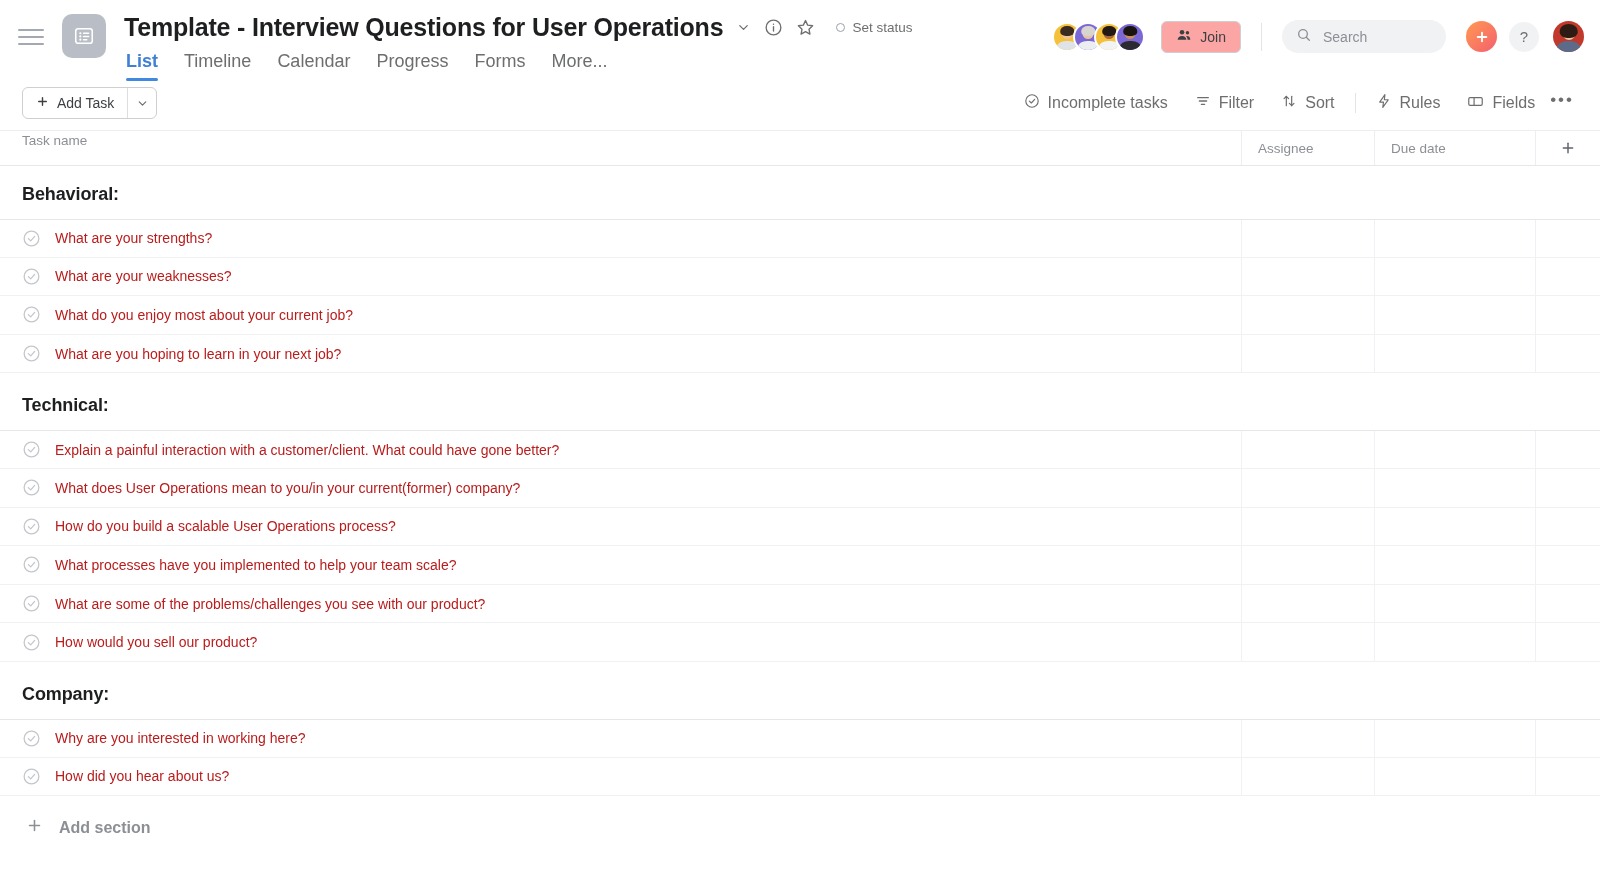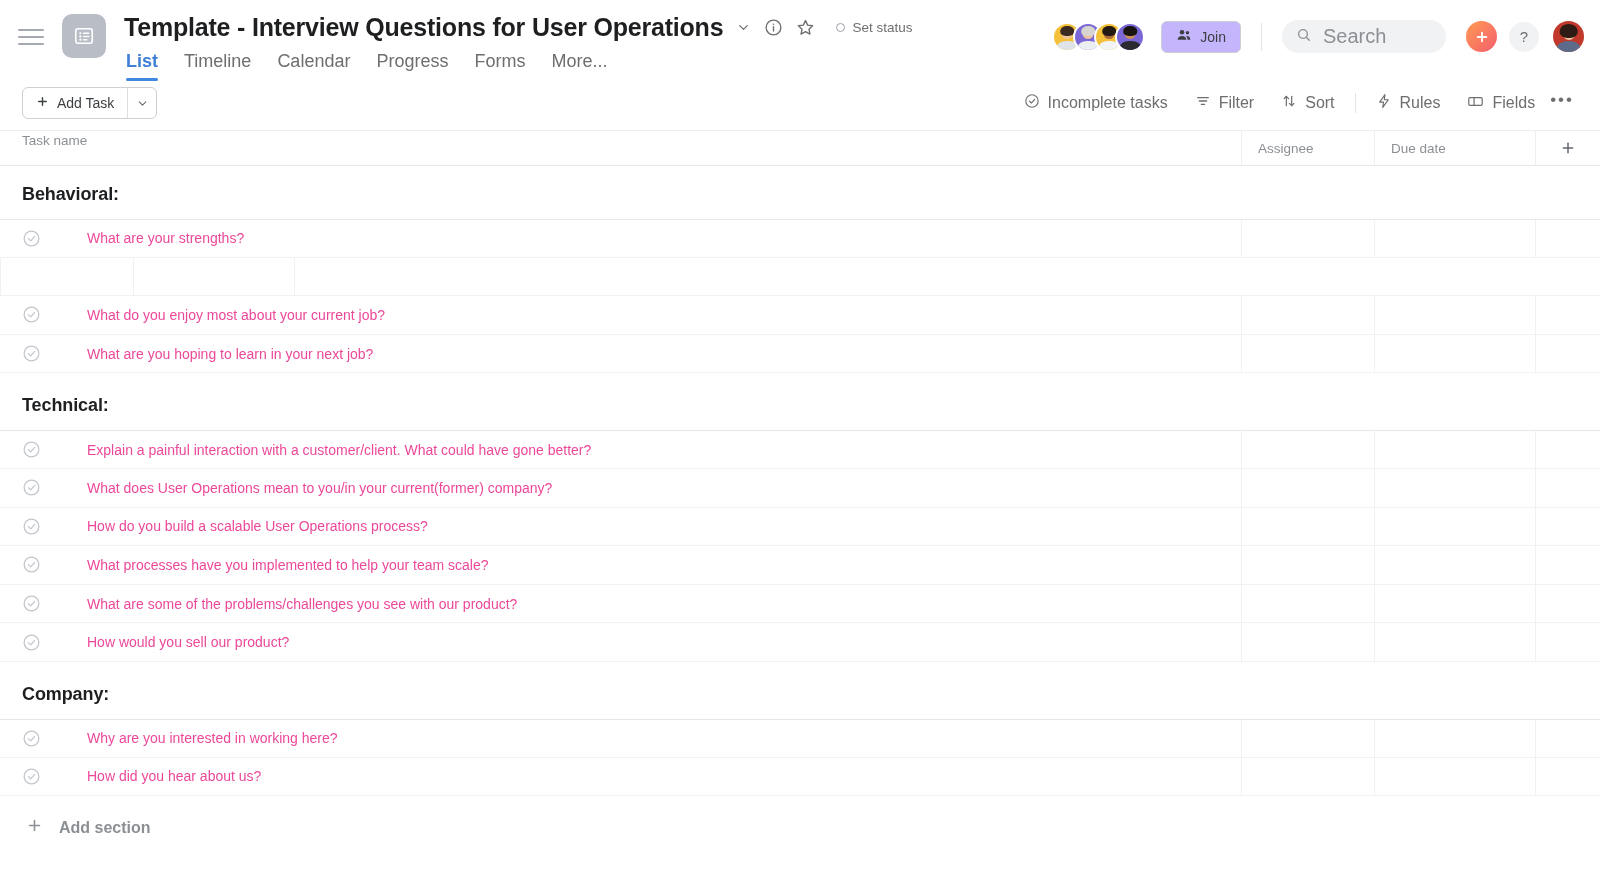--- a/index.html
+++ b/index.html
@@ -84,32 +84,32 @@
               width:42%; height:42%; border-radius:50%; }
   .av .body { position:absolute; left:50%; bottom:-18%; transform:translateX(-50%);
               width:78%; height:52%; border-radius:46% 46% 0 0; }
   .av .hair { position:absolute; left:50%; top:10%; transform:translateX(-50%);
               width:52%; height:38%; border-radius:50% 50% 40% 40%; }
 
   .join-btn {
     display: flex; align-items: center; gap: 8px;
     height: 32px; padding: 0 14px;
     border: 1px solid #cdcfd3; border-radius: 6px;
-    font-size: 14px; color: #3c3f42; background: #c4b5fd;
+    font-size: 14px; color: #3c3f42; background: #fca5a5;
     cursor: pointer; margin-left: 16px; white-space: nowrap;
   }
 
   .vdiv { width: 1px; height: 28px; background: #e3e4e6; margin: 0 20px; }
 
   .searchbox {
     display: flex; align-items: center; gap: 11px;
     width: 164px; height: 33px; border-radius: 18px;
     background: #f1f2f4; padding: 0 14px; cursor: text;
   }
-  .searchbox .ph { font-size: 20px; color: #8c8f94; }
+  .searchbox .ph { font-size: 14px; color: #8c8f94; }
 
   .plus-btn {
     width: 31px; height: 31px; border-radius: 50%;
     background: linear-gradient(135deg, #ff9a52 0%, #f45f6e 100%);
     display: flex; align-items: center; justify-content: center;
     color: #fff; margin-left: 20px; cursor: pointer;
   }
   .help-btn {
     width: 30px; height: 30px; border-radius: 50%;
     background: #f1f2f4; color: #6d6e6f;
@@ -167,21 +167,21 @@
     font-size: 18px; font-weight: 700; color: #1e1f21;
     padding: 18px 0 14px 22px; letter-spacing: -0.1px;
   }
   .section-title.tight { padding-top: 22px; }
 
   .taskrow { display: flex; height: 38.6px; align-items: stretch; border-bottom: 1px solid #f0f1f2; }
   .taskrow .c-name { display: flex; align-items: center; gap: 14px; padding-left: 22px; }
   .taskrow .c-assignee, .taskrow .c-due { border-left: 1px solid #f0f1f2; }
   .taskrow .c-add { border-left: 1px solid #f0f1f2; }
   .chk { width: 19px; height: 19px; flex: 0 0 auto; cursor: pointer; }
-  .tname { font-size: 14px; color: #ec4899; white-space: nowrap; margin-left: 32px; }
+  .tname { font-size: 14px; color: #b91c1c; white-space: nowrap; }
 
   .sec-toprule { border-top: 1px solid #e6e7e9; }
 
   .addsection {
     display: flex; align-items: center; gap: 16px;
     padding: 21px 0 0 26px;
     font-size: 16px; font-weight: 600; color: #8c8f94; cursor: pointer;
   }
 </style>
 </head>
@@ -422,20 +422,29 @@
           </svg>
       </span>
       <span class="tname">What are your strengths?</span>
     </div>
     <div class="c-assignee"></div>
     <div class="c-due"></div>
     <div class="c-add"></div>
   </div>
 
   <div class="taskrow">
+    <div class="c-name">
+      <span class="chk">
+        <svg width="19" height="19" viewBox="0 0 24 24" fill="none" stroke="#c3c6cb" stroke-width="1.6" stroke-linecap="round" stroke-linejoin="round">
+          <circle cx="12" cy="12" r="9.3"></circle>
+            <polyline points="8 12.2 11 15 16 9.4"></polyline>
+          </svg>
+      </span>
+      <span class="tname">What are your weaknesses?</span>
+    </div>
     <div class="c-assignee"></div>
     <div class="c-due"></div>
     <div class="c-add"></div>
   </div>
 
   <div class="taskrow">
     <div class="c-name">
       <span class="chk">
         <svg width="19" height="19" viewBox="0 0 24 24" fill="none" stroke="#c3c6cb" stroke-width="1.6" stroke-linecap="round" stroke-linejoin="round">
           <circle cx="12" cy="12" r="9.3"></circle>

